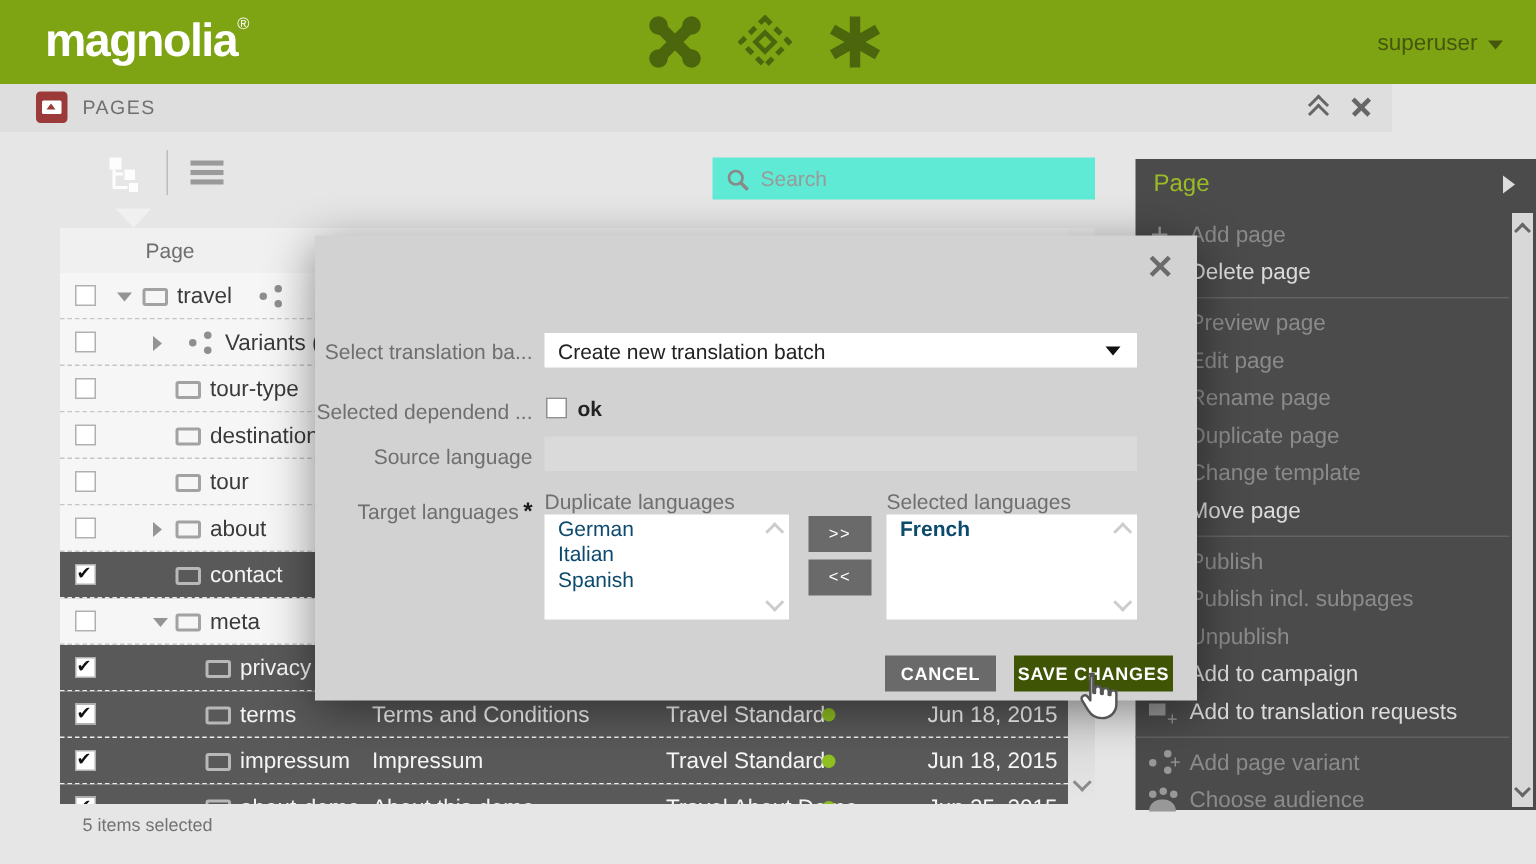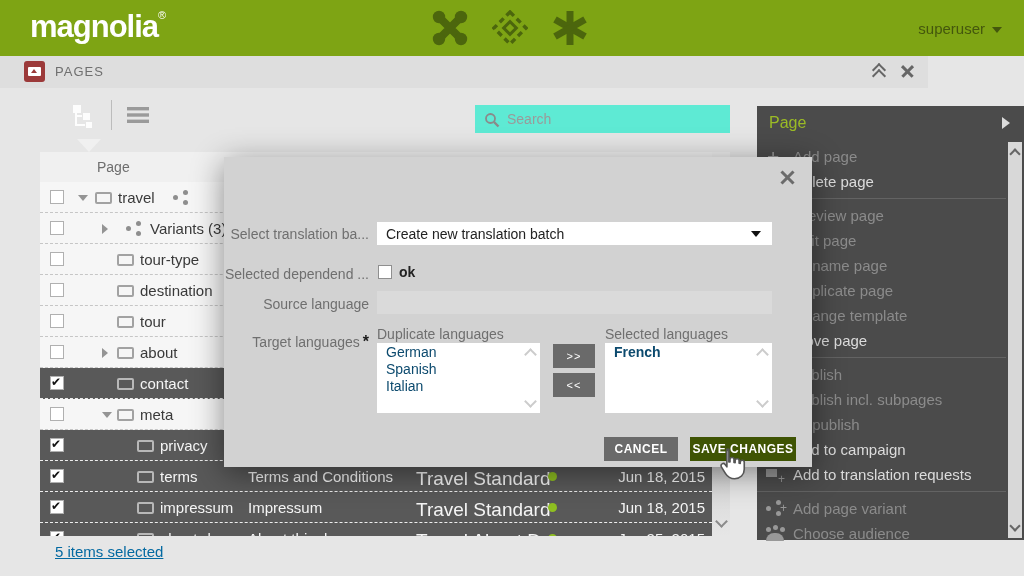--- a/index.html
+++ b/index.html
@@ -60,34 +60,34 @@
   .icon-share.d1 .node-icon{left:86px;}
   .icon-share .node-icon::before{content:"";position:absolute;left:0;top:5px;width:5px;height:5px;border-radius:50%;background:#8e8e8e;box-shadow:10px -5px 0 #8e8e8e,10px 5px 0 #8e8e8e;}
   .row-name{position:absolute;top:7px;font-size:15px;color:#3a3a3a;white-space:nowrap;}
   .row.selected .row-name{color:#f5f5f5;}
   .d0 .row-name{left:78px;} .d1 .row-name{left:100px;} .d2 .row-name{left:120px;}
   .icon-share.d1 .row-name{left:110px;}
   .variant-after{display:none;}
   .row.variant_after .variant-after{display:block;position:absolute;left:133px;top:8px;width:16px;height:14px;}
   .row.variant_after .variant-after::before{content:"";position:absolute;left:0;top:5px;width:5px;height:5px;border-radius:50%;background:#8e8e8e;box-shadow:10px -5px 0 #8e8e8e,10px 5px 0 #8e8e8e;}
   .col-title{position:absolute;left:208px;top:7px;font-size:15px;color:#555;white-space:nowrap;}
-  .col-template{position:absolute;left:376px;top:7px;font-size:19px;color:#555;white-space:nowrap;}
+  .col-template{position:absolute;left:404px;top:7px;font-size:15px;color:#555;white-space:nowrap;}
   .row.selected .col-title,.row.selected .col-template,.row.selected .col-date{color:#f5f5f5;}
   .col-status{position:absolute;left:508px;top:11px;}
   .row.has-status .col-status::before{content:"";display:block;width:9px;height:9px;border-radius:50%;background:#8fbf21;}
   .col-date{position:absolute;left:558px;top:7px;width:107px;text-align:right;font-size:15px;color:#555;white-space:nowrap;}
 
   
   .table-scroll{position:absolute;left:712px;top:152px;width:18px;height:384px;background:#ededed;}
   .table-scroll .thumb{position:absolute;left:0;top:230px;width:18px;height:180px;background:linear-gradient(180deg,#bdbdbd,#ededed);}
   .table-scroll .down{position:absolute;left:5px;bottom:10px;width:7px;height:7px;border-right:2px solid #8a8a8a;border-bottom:2px solid #8a8a8a;transform:rotate(45deg);}
 
   
   .statusbar{position:absolute;left:0;top:536px;width:1024px;height:40px;background:#e6e6e6;}
-  .status-text{position:absolute;left:55px;top:7px;font-size:15px;color:#0369a1;text-decoration:underline;}
+  .status-text{position:absolute;left:55px;top:7px;font-size:12px;color:#737373;}
 
   
   .sidebar{position:absolute;left:757px;top:106px;width:267px;height:434px;background:#4b4b4b;z-index:5;}
   .sidebar-header{position:relative;height:36px;}
   .section-title{position:absolute;left:12px;top:8px;font-size:16px;color:#9bbb26;}
   .side-arrow{position:absolute;right:14px;top:11px;width:0;height:0;border-top:6px solid transparent;border-bottom:6px solid transparent;border-left:8px solid #dcdcdc;}
   .side-items{position:absolute;left:0;top:38px;right:18px;}
   .side-item{position:relative;height:25px;line-height:25px;}
   .side-item.sep-after{border-bottom:1px solid #636363;padding-bottom:4px;margin-bottom:4px;}
   .side-label{position:absolute;left:36px;top:0;font-size:15px;color:#dcdcdc;white-space:nowrap;}
@@ -98,21 +98,21 @@
   .icon-translate .mi::after{content:"+";position:absolute;right:0px;top:2px;font-size:12px;color:#989898;}
   .icon-variant .mi::before{content:"";position:absolute;left:1px;top:7px;width:5px;height:5px;border-radius:50%;background:#989898;box-shadow:10px -6px 0 #989898,10px 5px 0 #989898;}
   .icon-variant .mi::after{content:"+";position:absolute;right:-2px;bottom:-4px;font-size:12px;color:#989898;}
   .icon-audience .mi::before{content:"";position:absolute;left:8px;top:1px;width:5px;height:5px;border-radius:50%;background:#989898;box-shadow:-7px 2px 0 #989898,7px 2px 0 #989898;}
   .icon-audience .mi::after{content:"";position:absolute;left:1px;top:9px;width:18px;height:8px;border-radius:8px 8px 0 0;background:#989898;}
   .side-scroll{position:absolute;right:2px;top:36px;width:14px;height:396px;background:#d8d8d8;}
   .side-scroll .up{position:absolute;left:3px;top:8px;width:6px;height:6px;border-left:2px solid #666;border-top:2px solid #666;transform:rotate(45deg);}
   .side-scroll .down{position:absolute;left:3px;bottom:8px;width:6px;height:6px;border-right:2px solid #666;border-bottom:2px solid #666;transform:rotate(45deg);}
 
   
-  .dialog{position:absolute;left:224px;top:157px;width:588px;height:310px;background:#d2d2d2;z-index:50;
+  .dialog{position:absolute;left:210px;top:157px;width:588px;height:310px;background:#d2d2d2;z-index:50;
           box-shadow:0 6px 30px rgba(0,0,0,.45);}
   .dlg-close{position:absolute;right:18px;top:13px;width:14px;height:14px;}
   .dlg-close::before,.dlg-close::after{content:"";position:absolute;left:-1px;top:6px;width:17px;height:3px;background:#6b6b6b;}
   .dlg-close::before{transform:rotate(45deg);}.dlg-close::after{transform:rotate(-45deg);}
   .dlg-label{position:absolute;left:0;width:145px;text-align:right;font-size:14px;color:#6f6f6f;white-space:nowrap;}
   .lbl-batch{top:69px;}
   .lbl-include{top:109px;}
   .lbl-source{top:139px;}
   .lbl-target{top:176px;}
   .req{color:#1a1a1a;font-weight:bold;font-size:16px;margin-left:3px;}
@@ -485,23 +485,23 @@
 
   <span class="dlg-label lbl-target"><span>Target languages</span><span class="req">*</span></span>
 
   <span class="cap cap-configured">Duplicate languages</span>
   <span class="cap cap-selected">Selected languages</span>
 
   <div class="listbox lb-left">
 
       <div class="opt">German</div>
 
+      <div class="opt">Italian</div>
+
       <div class="opt">Spanish</div>
-
-      <div class="opt">Italian</div>
 
     <span class="lb-arrow up"></span>
     <span class="lb-arrow down"></span>
   </div>
 
   <div class="mv-btn mv-right">&gt;&gt;</div>
   <div class="mv-btn mv-left">&lt;&lt;</div>
 
   <div class="listbox lb-right">
 

